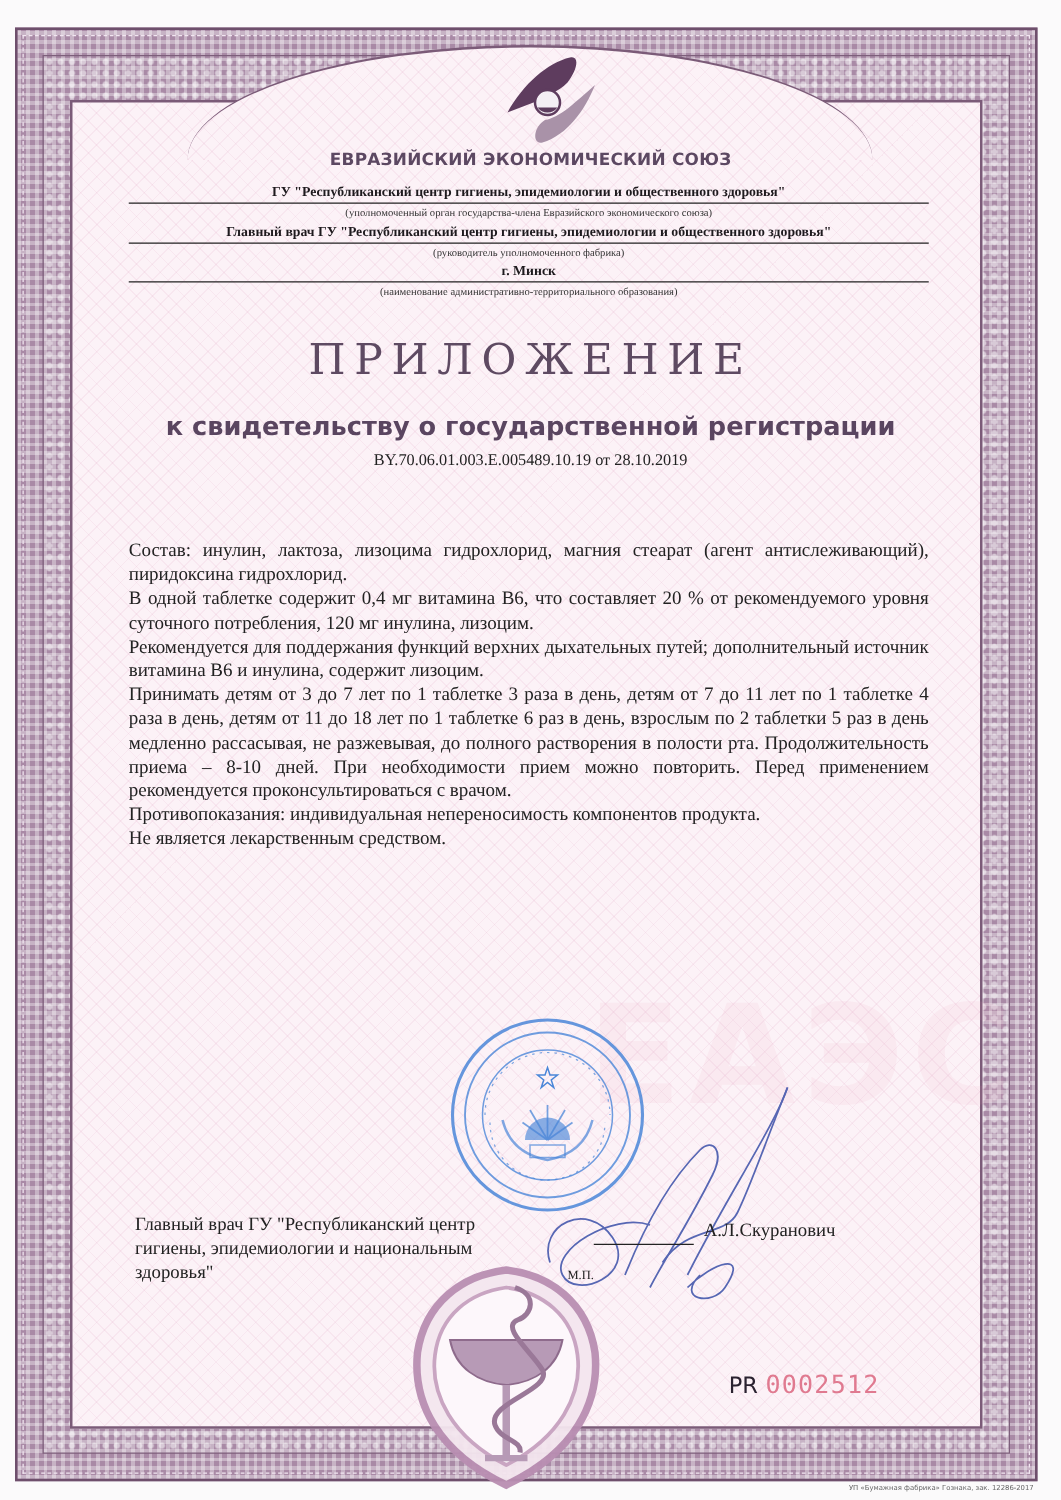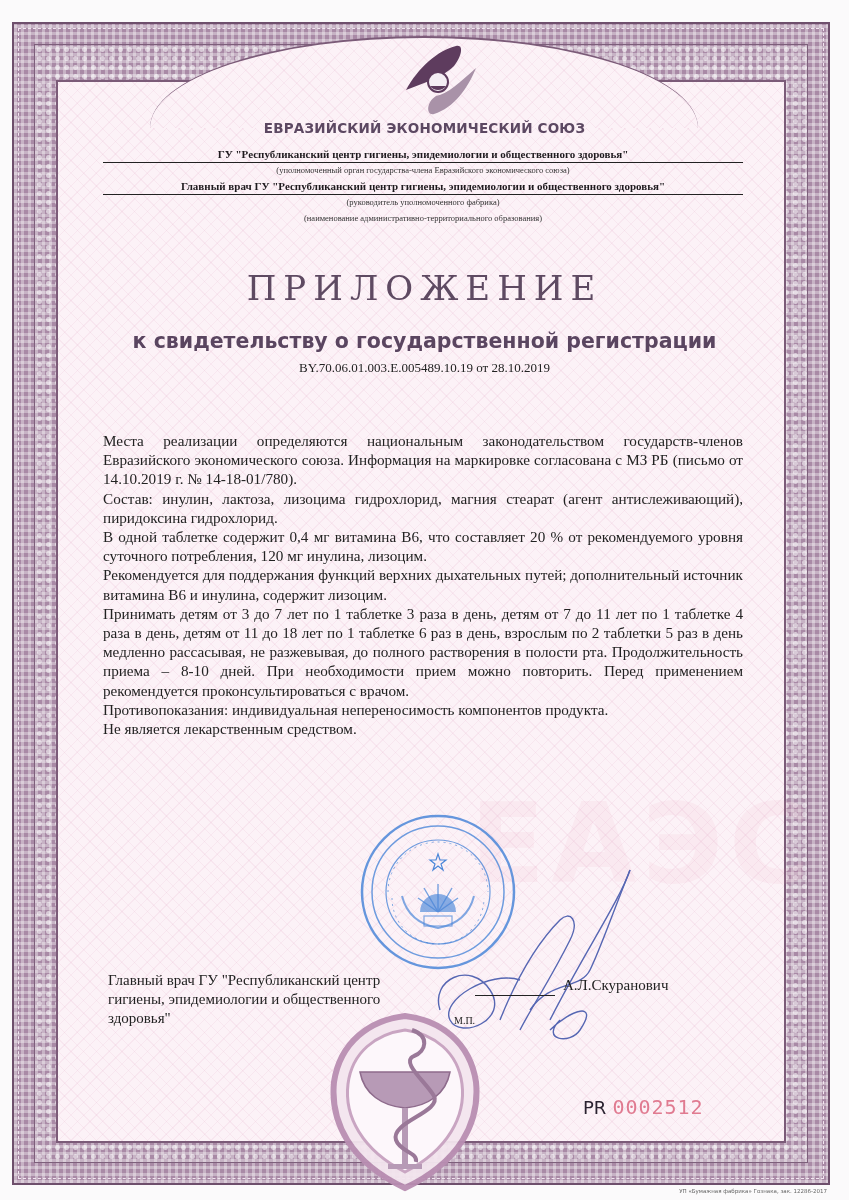--- a/index.html
+++ b/index.html
@@ -133,31 +133,31 @@
 
 <div class="hdr-row" style="top:148px;">
   <div class="hdr-main">ГУ "Республиканский центр гигиены, эпидемиологии и общественного здоровья"</div>
   <div class="hdr-sub">(уполномоченный орган государства-члена Евразийского экономического союза)</div>
 </div>
 <div class="hdr-row" style="top:180px;">
   <div class="hdr-main">Главный врач ГУ "Республиканский центр гигиены, эпидемиологии и общественного здоровья"</div>
   <div class="hdr-sub">(руководитель уполномоченного фабрика)</div>
 </div>
 <div class="hdr-row" style="top:211px;">
+  <div class="hdr-main">г. Минск</div>
   <div class="hdr-sub">(наименование административно-территориального образования)</div>
 </div>
 
 <div class="doc-title">ПРИЛОЖЕНИЕ</div>
 <div class="doc-subtitle">к свидетельству о государственной регистрации</div>
 <div class="reg-number">BY.70.06.01.003.E.005489.10.19 от 28.10.2019</div>
 
 <div class="watermark">ЕАЭС</div>
 
 <div class="body-text">
-  <p>Места реализации определяются национальным законодательством государств-членов Евразийского экономического союза. Информация на маркировке согласована с МЗ РБ (письмо от 14.10.2019 г. № 14-18-01/780).</p>
   <p>Состав: инулин, лактоза, лизоцима гидрохлорид, магния стеарат (агент антислеживающий), пиридоксина гидрохлорид.</p>
   <p>В одной таблетке содержит 0,4 мг витамина В6, что составляет 20 % от рекомендуемого уровня суточного потребления, 120 мг инулина, лизоцим.</p>
   <p>Рекомендуется для поддержания функций верхних дыхательных путей; дополнительный источник витамина В6 и инулина, содержит лизоцим.</p>
   <p>Принимать детям от 3 до 7 лет по 1 таблетке 3 раза в день, детям от 7 до 11 лет по 1 таблетке 4 раза в день, детям от 11 до 18  лет по 1 таблетке 6 раз в день, взрослым по 2 таблетки 5 раз в день медленно рассасывая, не разжевывая, до полного растворения в полости рта. Продолжительность приема – 8-10 дней. При необходимости прием можно повторить. Перед применением рекомендуется проконсультироваться с врачом.</p>
   <p>Противопоказания: индивидуальная непереносимость компонентов продукта.</p>
   <p>Не является лекарственным средством.</p>
 </div>
 
 <svg class="seal" viewBox="0 0 160 160">
   <circle cx="80" cy="80" r="76" fill="none" stroke="#4a86d8" stroke-width="2.5" opacity="0.85"></circle>
@@ -185,21 +185,21 @@
     <path d="M10 150 C 0 120, 40 100, 60 130 C 80 160, 30 180, 20 160 C 10 140, 60 110, 90 120"></path>
     <path d="M70 160 C 90 110, 110 80, 130 60 C 140 50, 150 60, 140 80 C 120 120, 100 150, 90 170"></path>
     <path d="M100 150 C 120 120, 150 130, 160 110 C 170 90, 180 60, 200 10"></path>
     <path d="M200 10 C 190 40, 150 100, 120 160"></path>
     <path d="M120 170 C 140 150, 170 140, 150 170 C 140 185, 110 180, 130 160"></path>
   </g>
 </svg>
 
 <div class="sign-block">
   <div>Главный врач ГУ "Республиканский центр</div>
-  <div>гигиены, эпидемиологии и общественного</div>
+  <div>гигиены, эпидемиологии и национальным</div>
   <div>здоровья"</div>
 </div>
 <div class="sign-line"></div>
 <div class="sign-name">А.Л.Скуранович</div>
 <div class="mp">М.П.</div>
 
 <svg class="emblem" viewBox="0 0 150 180">
   <path d="M75 4 C 110 8, 140 30, 146 70 C 150 110, 130 150, 75 176 C 20 150, 0 110, 4 70 C 10 30, 40 8, 75 4 Z" fill="#f4e6ef" stroke="#b98eb2" stroke-width="6" opacity="0.95"></path>
   <path d="M75 18 C 104 22, 128 40, 132 72 C 136 104, 118 138, 75 160 C 32 138, 14 104, 18 72 C 22 40, 46 22, 75 18 Z" fill="#fdf7fb" stroke="#c9a5c2" stroke-width="3"></path>
   <path d="M30 60 L 120 60 C 116 82, 98 94, 75 96 C 52 94, 34 82, 30 60 Z" fill="#b79ab6" stroke="#8e6b8c" stroke-width="1.5"></path>

